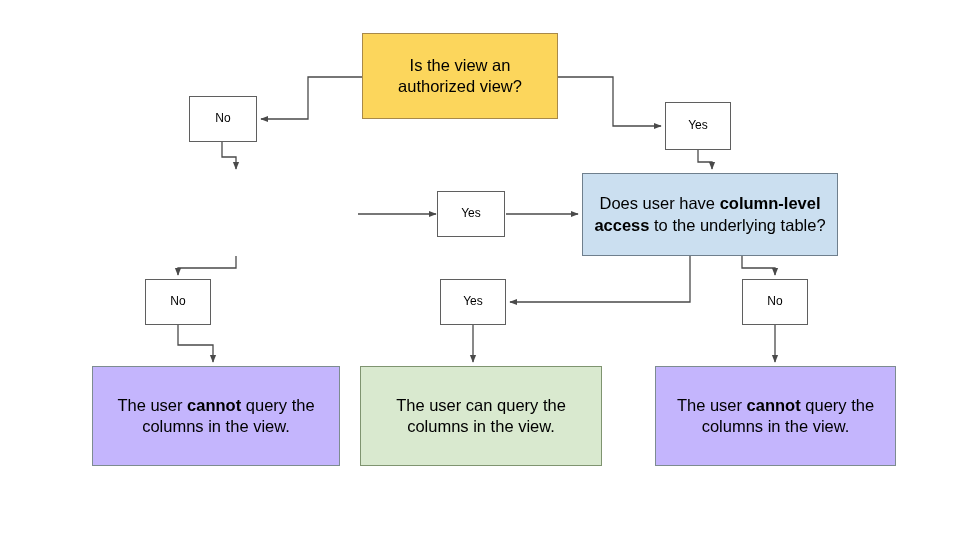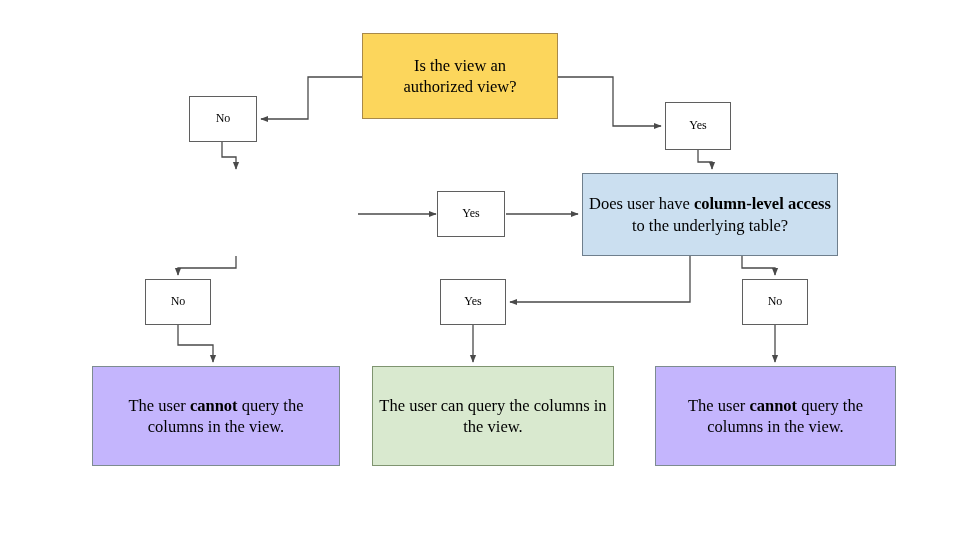--- a/index.html
+++ b/index.html
@@ -31,21 +31,20 @@
     position: absolute;
     box-sizing: border-box;
     display: flex;
     align-items: center;
     justify-content: center;
     text-align: center;
     border: 1px solid #6a6a6a;
     color: #000000;
     line-height: 1.3;
     padding: 2px 6px;
-    font-family: Liberation Serif, serif;
   }
   .node .txt {
     display: block;
     width: 100%;
   }
   .decision {
     background: #fcd65c;
     border-color: #a8894a;
     font-size: 16.5px;
   }
@@ -62,21 +61,20 @@
   .outcome-neg {
     background: #c4b5fd;
     border-color: #7d8c90;
     font-size: 16.5px;
     text-align: center;
   }
   .outcome-pos {
     background: #d9e9cf;
     border-color: #7f9470;
     font-size: 16.5px;
-    margin-left: 12px;
   }
   .node b {
     font-weight: bold;
   }
 </style>
 </head>
 <body>
 
 <div id="canvas">
 

